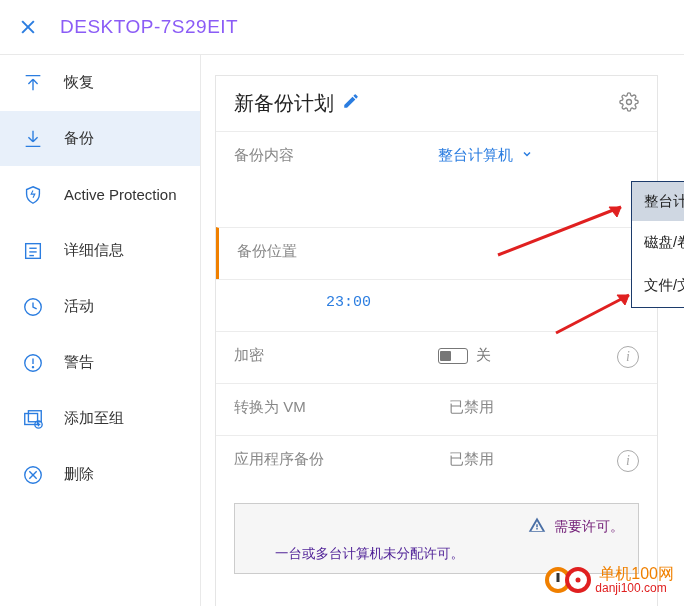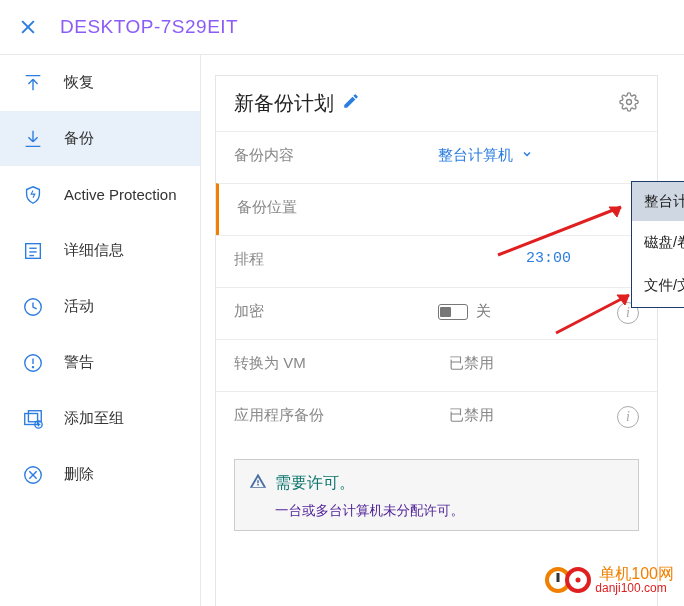--- a/index.html
+++ b/index.html
@@ -24,42 +24,42 @@
 
 .panel { margin:0 22px 0 14px; border:1px solid #e5e5e5; min-height:560px; position:relative; }
 .panel-head { display:flex; align-items:center; justify-content:space-between; padding:14px 18px; }
 .panel-head .name { font-size:20px; color:#222; display:flex; align-items:center; }
 .panel-head .edit { margin-left:8px; color:#2b7de0; }
 .panel-head .gear { color:#888; cursor:pointer; }
 
 
 .row { display:flex; align-items:flex-start; padding:14px 18px 14px 18px; border-top:1px solid #ececec; position:relative; min-height:52px; }
 .row .label { width:200px; color:#888; font-size:15px; }
-.row.selected { border-left:3px solid #f08000; }
+.row.selected { border-left:3px solid #f08000;margin-top:44px; }
 .row .value { flex:1; color:#2b7de0; font-size:15px; text-align:left; padding-left:4px; }
 .row .value.gray { color:#888;margin-left:11px; }
 .row .value.lines div { line-height:1.55; }
 .row .chev { color:#2b7de0; margin-left:4px; }
 .row .info { width:22px; height:22px; border:1.5px solid #aaa; border-radius:50%; color:#aaa; display:flex; align-items:center; justify-content:center; font-size:14px; font-style:italic; font-family:Georgia,serif; }
 .switch { width:30px; height:16px; border:1.5px solid #777; border-radius:3px; display:inline-flex; align-items:center; padding:1px; margin-right:8px; }
 .switch .knob { width:11px; height:10px; background:#777; border-radius:1px; }
 .switch-lab { color:#777; }
 
 
 .dropdown { position:absolute; left:430px; top:126px; width:122px; background:#fff; border:1.5px solid #1c3b6b; z-index:5; }
 .dropdown .ddh { background:#cfd7e2; padding:10px 12px; font-size:14.5px; color:#222; cursor:pointer; }
 .dropdown .ddi { padding:12px 12px; font-size:14.5px; color:#222; cursor:pointer; }
 
 
 .arrow { position:absolute; z-index:6; pointer-events:none; }
 .arrow svg line, .arrow svg polygon { stroke:#e02020; fill:#e02020; }
 
 
 .notice { margin:16px 18px 0 18px; border:1px solid #ccc; background:#f6f6f6; padding:12px 14px 10px 14px; }
-.notice .nt { display:flex; align-items:center; font-size:16px; color:#0f766e; }
+.notice .nt { display:flex; align-items:center; font-size:14px; color:#701a75;justify-content:flex-end; }
 .notice .nt .warn { margin-right:8px; }
 .notice .ns { margin-top:8px; font-size:13.5px; color:#4c1d95; padding-left:26px; }
 
 
 .watermark { position:absolute; right:10px; bottom:12px; display:flex; align-items:center; z-index:10; }
 .watermark .logo { display:flex; align-items:center; margin-right:4px; }
 .watermark .c1 { width:26px; height:26px; border:4px solid #f08000; border-radius:50%; position:relative; background:#fff; }
 .watermark .c1::after { content:""; width:3px; height:9px; background:#333; position:absolute; left:50%; top:2px; transform:translateX(-50%); }
 .watermark .c2 { width:26px; height:26px; border:4px solid #e02020; border-radius:50%; margin-left:-6px; background:#fff; position:relative; }
 .watermark .c2::after { content:""; width:5px; height:5px; border-radius:50%; background:#e02020; position:absolute; left:50%; top:50%; transform:translate(-50%,-50%); }
@@ -191,21 +191,20 @@
           </span>
         </div>
       </div>
 
       <div class="row selected">
         <div class="label">备份位置</div>
         <div class="value"></div>
       </div>
 
       <div class="row">
-        <div class="label">排程</div>
         <div class="value" style="padding-left:92px;font-family:Liberation Mono, monospace;">23:00</div>
       </div>
 
 
       <div class="row">
         <div class="label">加密</div>
         <div class="value" style="display:flex;align-items:center;">
           <span class="switch">
               <span class="knob"></span>
             </span>

